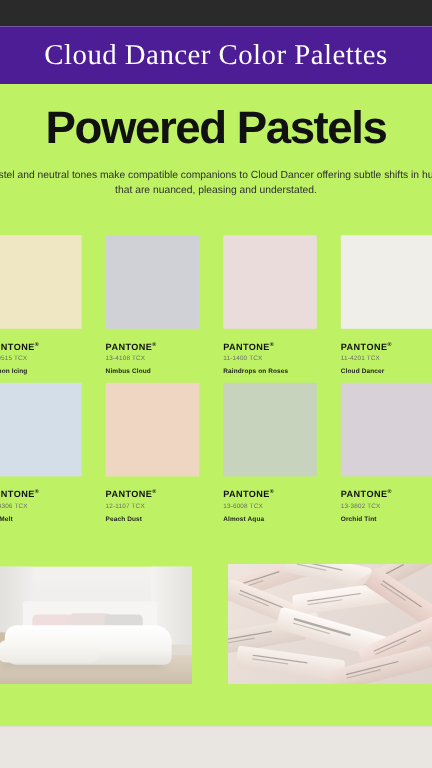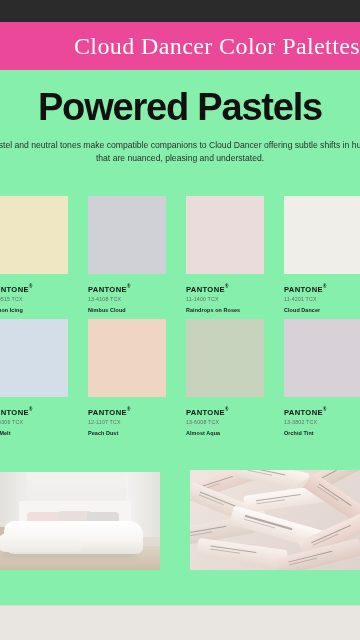--- a/index.html
+++ b/index.html
@@ -28,41 +28,41 @@
     height: 22px;
     background: #2b2a2a;
   }
 
   
   .banner {
     position: absolute;
     top: 22px; left: 0;
     width: 360px;
     height: 48px;
-    background: #ec4899;
+    background: #4c1d95;
     display: flex;
     align-items: center;
-    justify-content: flex-end;
+    justify-content: center;
   }
   .banner-title {
     font-family: "Liberation Serif", serif;
     font-size: 24px;
     font-weight: 400;
     color: #ffffff;
     letter-spacing: 0.4px;
     white-space: nowrap;
   }
 
   
   .sheet {
     position: absolute;
     top: 70px; left: 0;
     width: 360px;
     height: 535px;
-    background: #86efac;
+    background: #bef264;
     padding-left: 29px;
   }
 
   
   .headline {
     position: absolute;
     top: 16px; left: 0;
     width: 360px;
     text-align: center;
     font-size: 38px;

